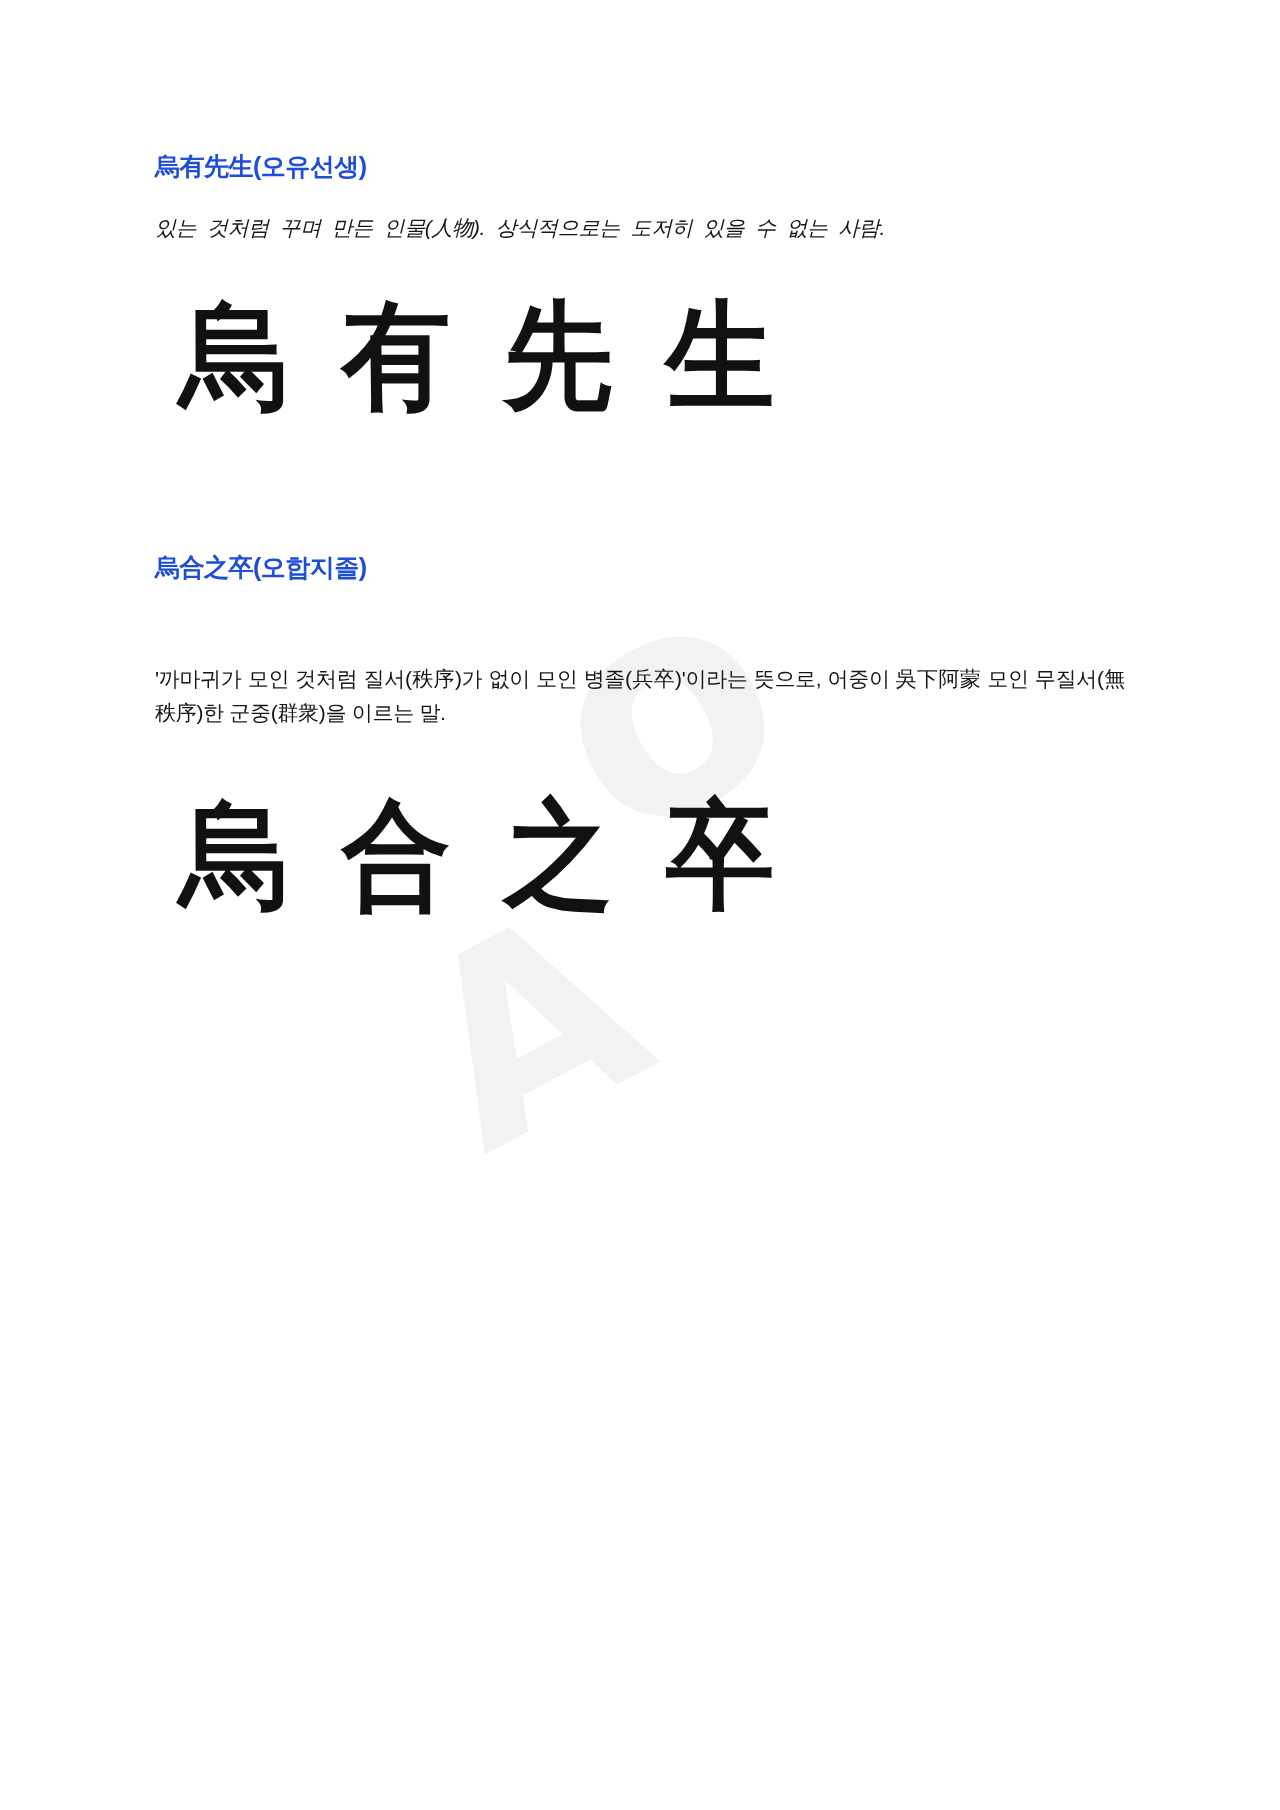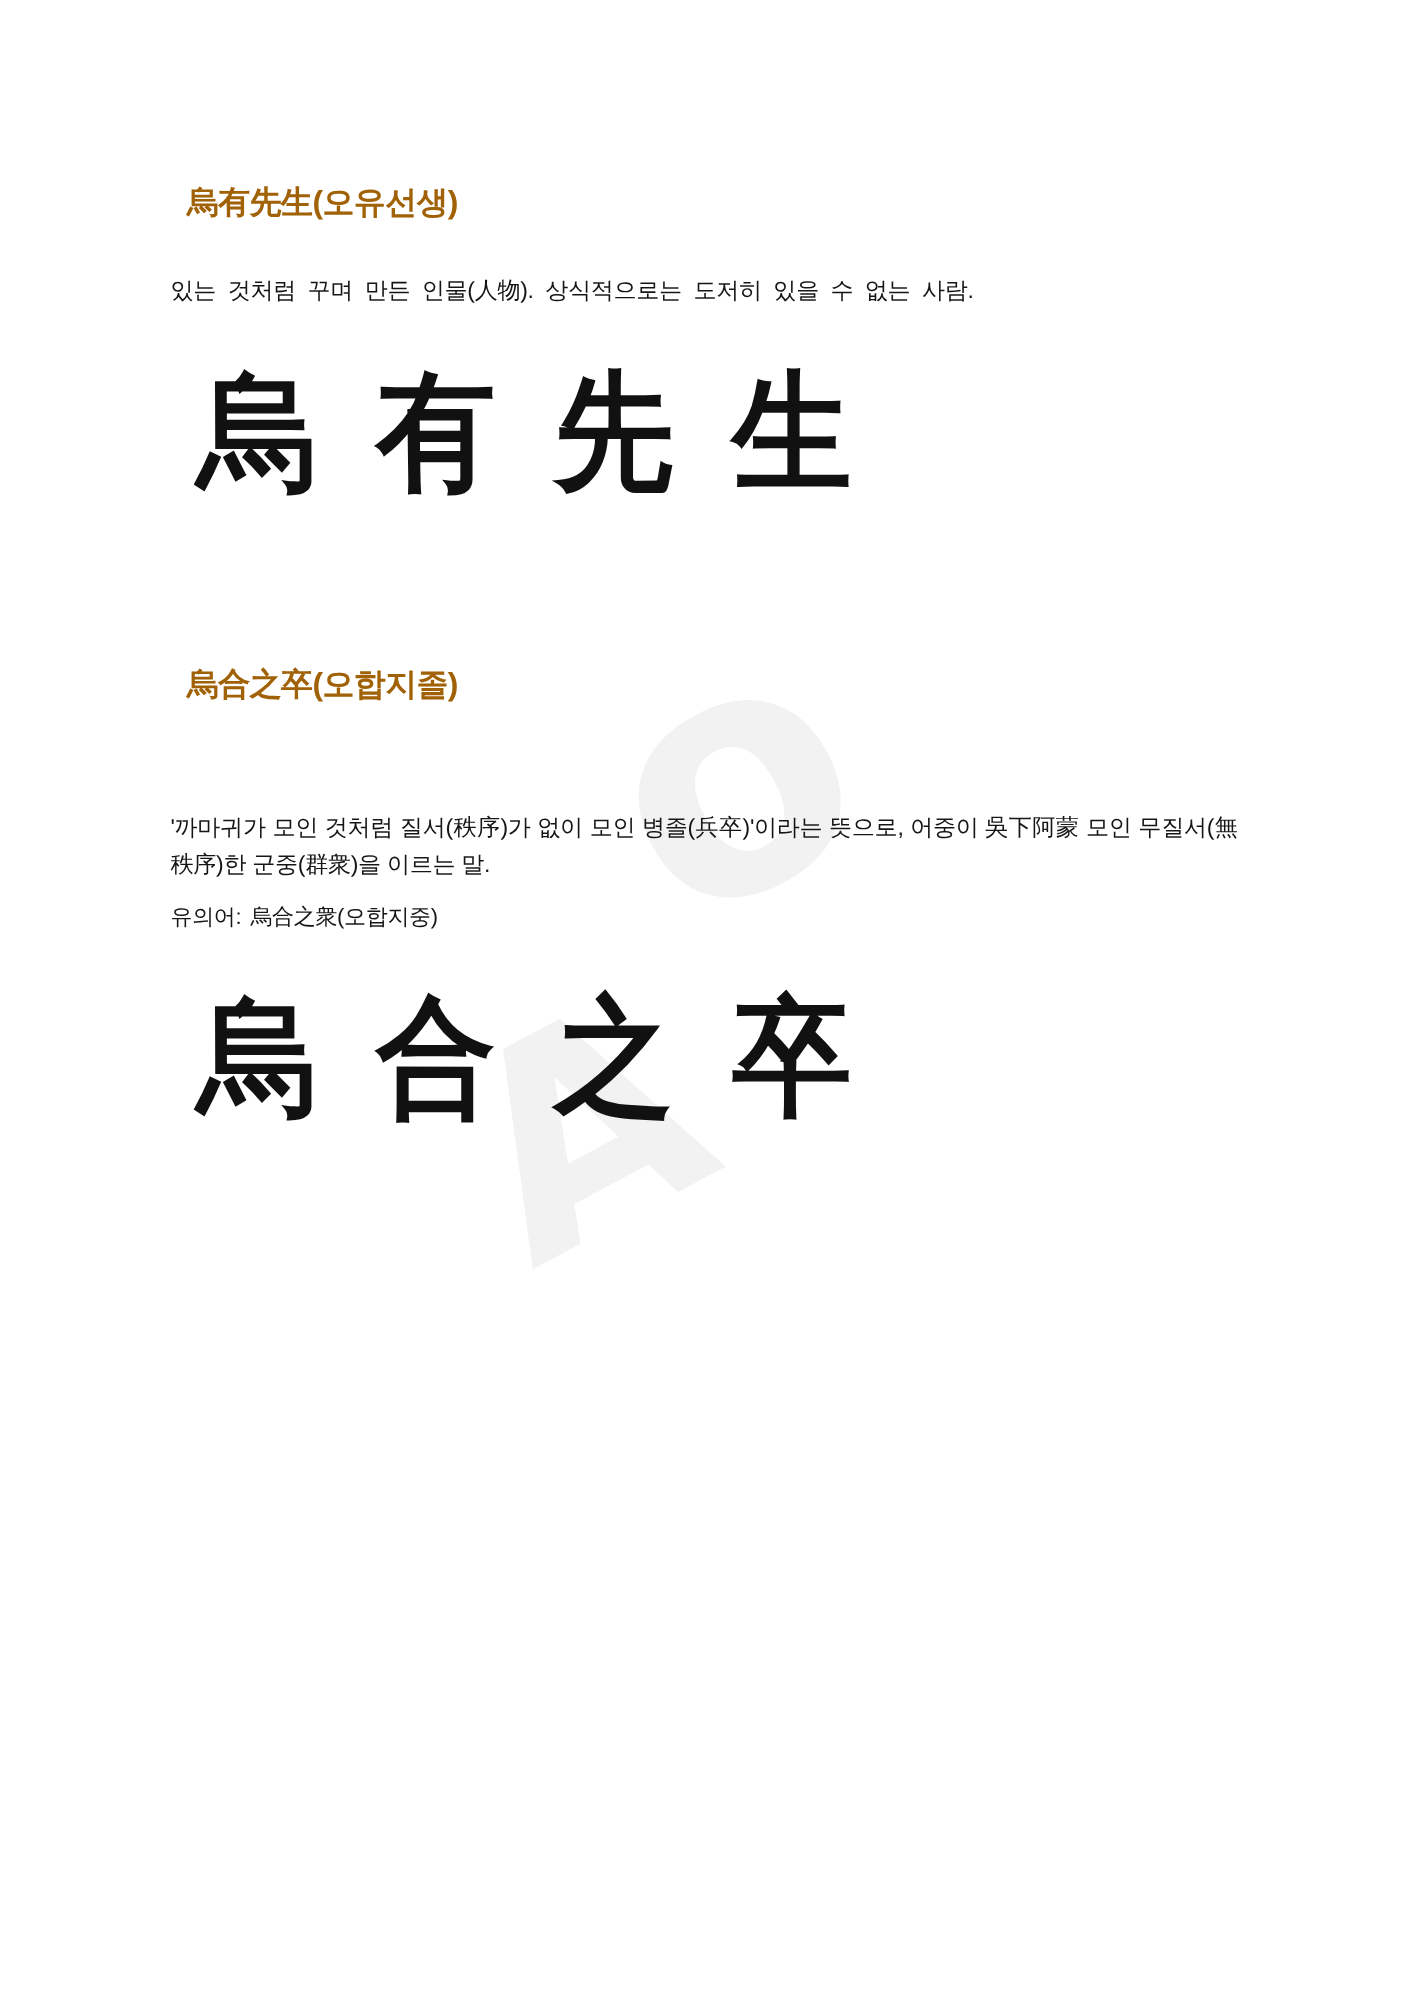--- a/index.html
+++ b/index.html
@@ -55,38 +55,39 @@
     transform: rotate(-28deg);
     letter-spacing: -6px;
   }
 
   .content {
     position: relative;
     z-index: 2;
   }
 
   h2.entry-title {
-    font-size: 29px;
+    font-size: 25px;
     font-weight: 700;
-    color: #a16207;
-    margin: 15px;
+    color: #1d4ed8;
+    margin: 0;
     letter-spacing: -0.5px;
   }
 
   .para {
     font-size: 21px;
     line-height: 1.62;
     color: #151515;
     margin: 0;
     letter-spacing: -0.3px;
     text-align: justify;
   }
 
   .para.spaced {
     word-spacing: 5px;
+    font-style: italic;
   }
 
   .rel {
     font-size: 20px;
     line-height: 1.6;
     color: #151515;
     margin: 0;
     letter-spacing: -0.3px;
     word-spacing: 3px;
   }
@@ -140,24 +141,20 @@
     <div class="gap-lg"></div>
 
 
     <div class="gap-lg"></div>
 
     <section>
       <h2 class="entry-title">烏合之卒(오합지졸)</h2>
       <div class="gap-xl"></div>
       <p class="para">'까마귀가 모인 것처럼 질서(秩序)가 없이 모인 병졸(兵卒)'이라는 뜻으로, 어중이 吳下阿蒙 모인 무질서(無秩序)한 군중(群衆)을 이르는 말.</p>
       <div style="height:14px"></div>
-      <p class="rel">
-        <span>유의어:</span>
-        <span>烏合之衆(오합지중)</span>
-      </p>
       <div class="gap-md"></div>
       <div class="seal-row">
         <span class="seal">烏</span>
         <span class="seal">合</span>
         <span class="seal">之</span>
         <span class="seal">卒</span>
       </div>
     </section>
 
   </div>

